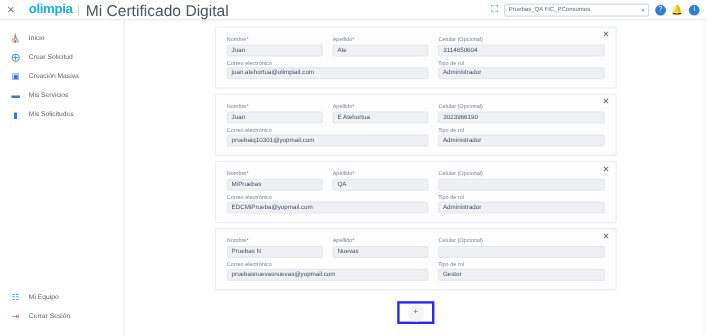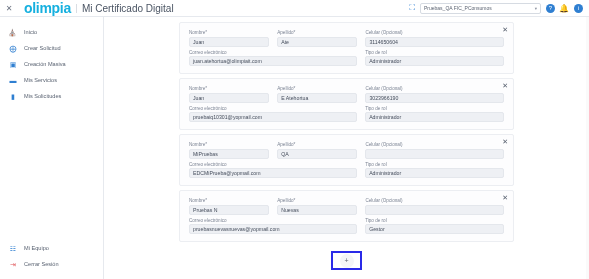--- a/index.html
+++ b/index.html
@@ -19,31 +19,31 @@
     border-bottom: 1px solid #e6e9ee;
     display: flex; align-items: center;
     z-index: 10;
   }
   .menu-x {
     width: 18px; text-align: center;
     font-size: 8px; color: #6b7280;
     cursor: pointer;
   }
   .brand-logo {
-    font-size: 14px; font-weight: bold;
+    font-size: 11px; font-weight: bold;
     letter-spacing: -0.3px;
     color: #16b0df;
     margin-left: 6px;
   }
   .brand-sep {
     width: 1px; height: 9px;
     background: #d9dde3;
     margin: 0 5px;
   }
-  .app-title { font-size: 10px; color: #4a5463; }
+  .app-title { font-size: 13px; color: #4a5463; }
 
   .topbar-right {
     margin-left: auto;
     display: flex; align-items: center;
     gap: 5px; padding-right: 6px;
   }
   .org-icon { color: #2f7fd1; font-size: 8px; line-height: 1; }
   .org-select {
     width: 121px; height: 11px;
     border: 1px solid #d6dbe2; border-radius: 2px;

